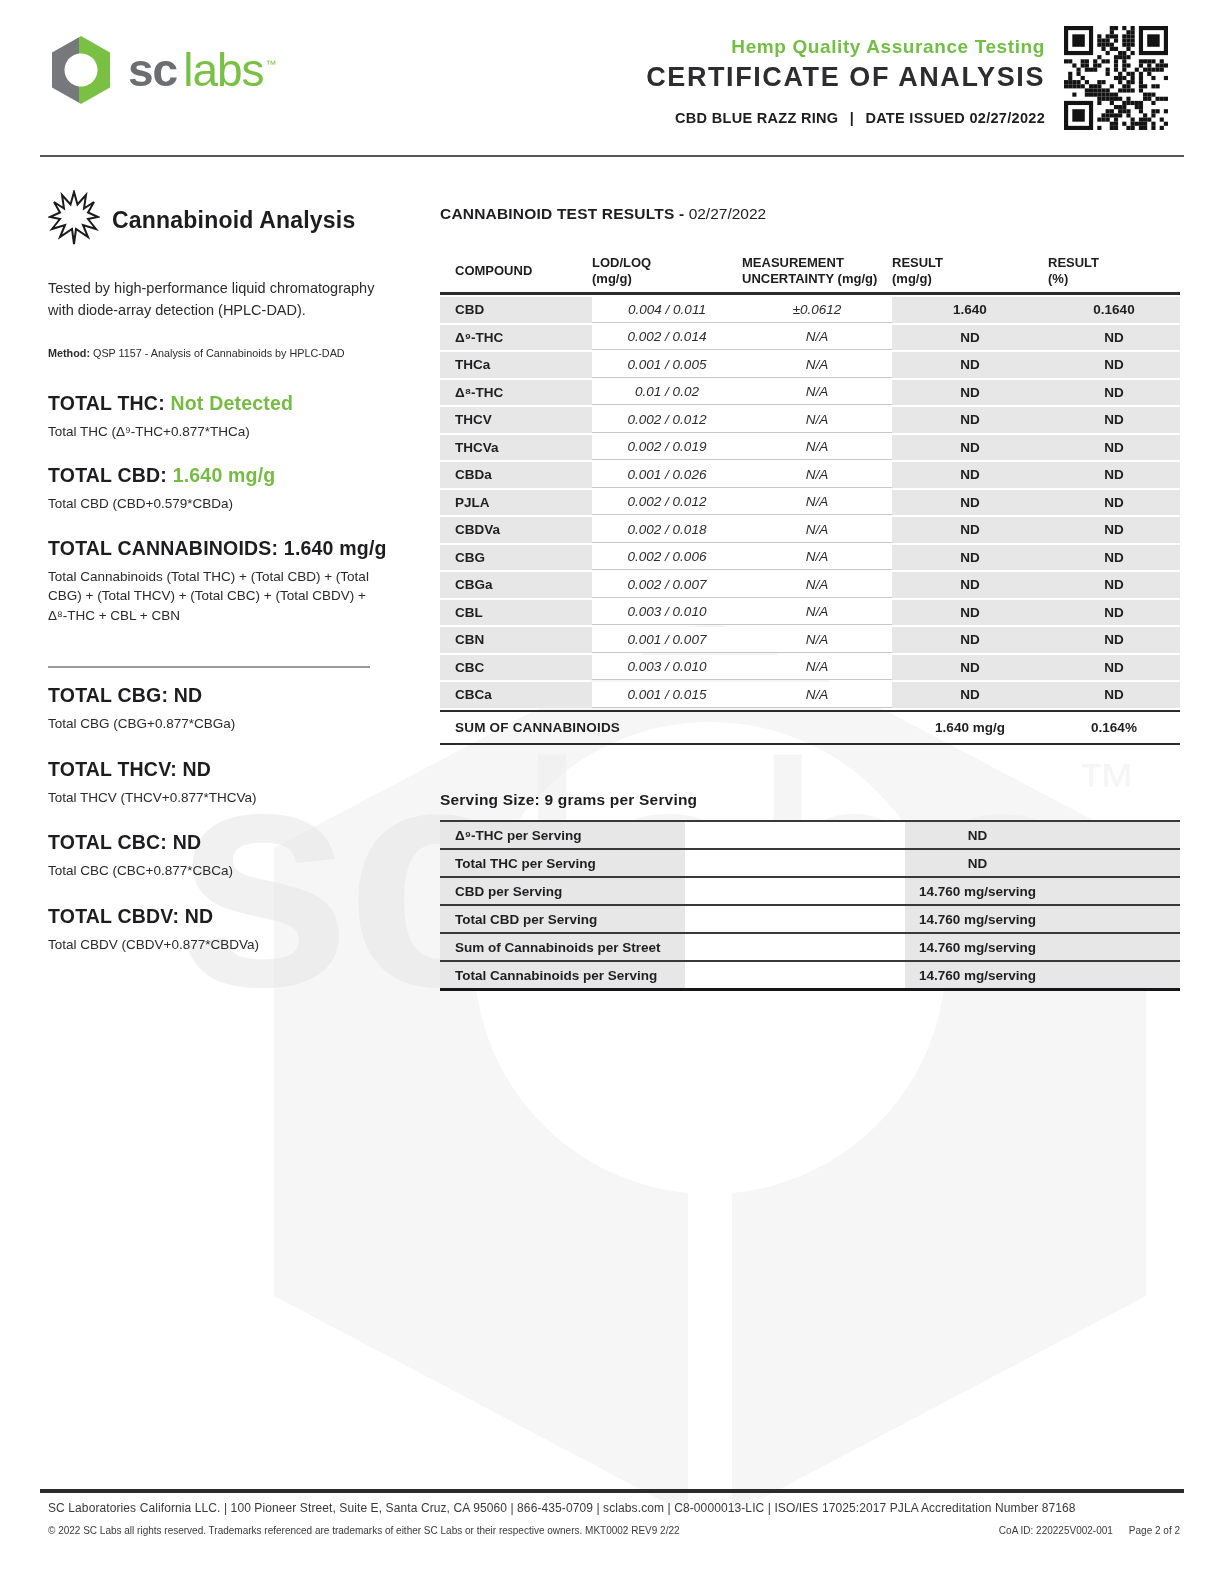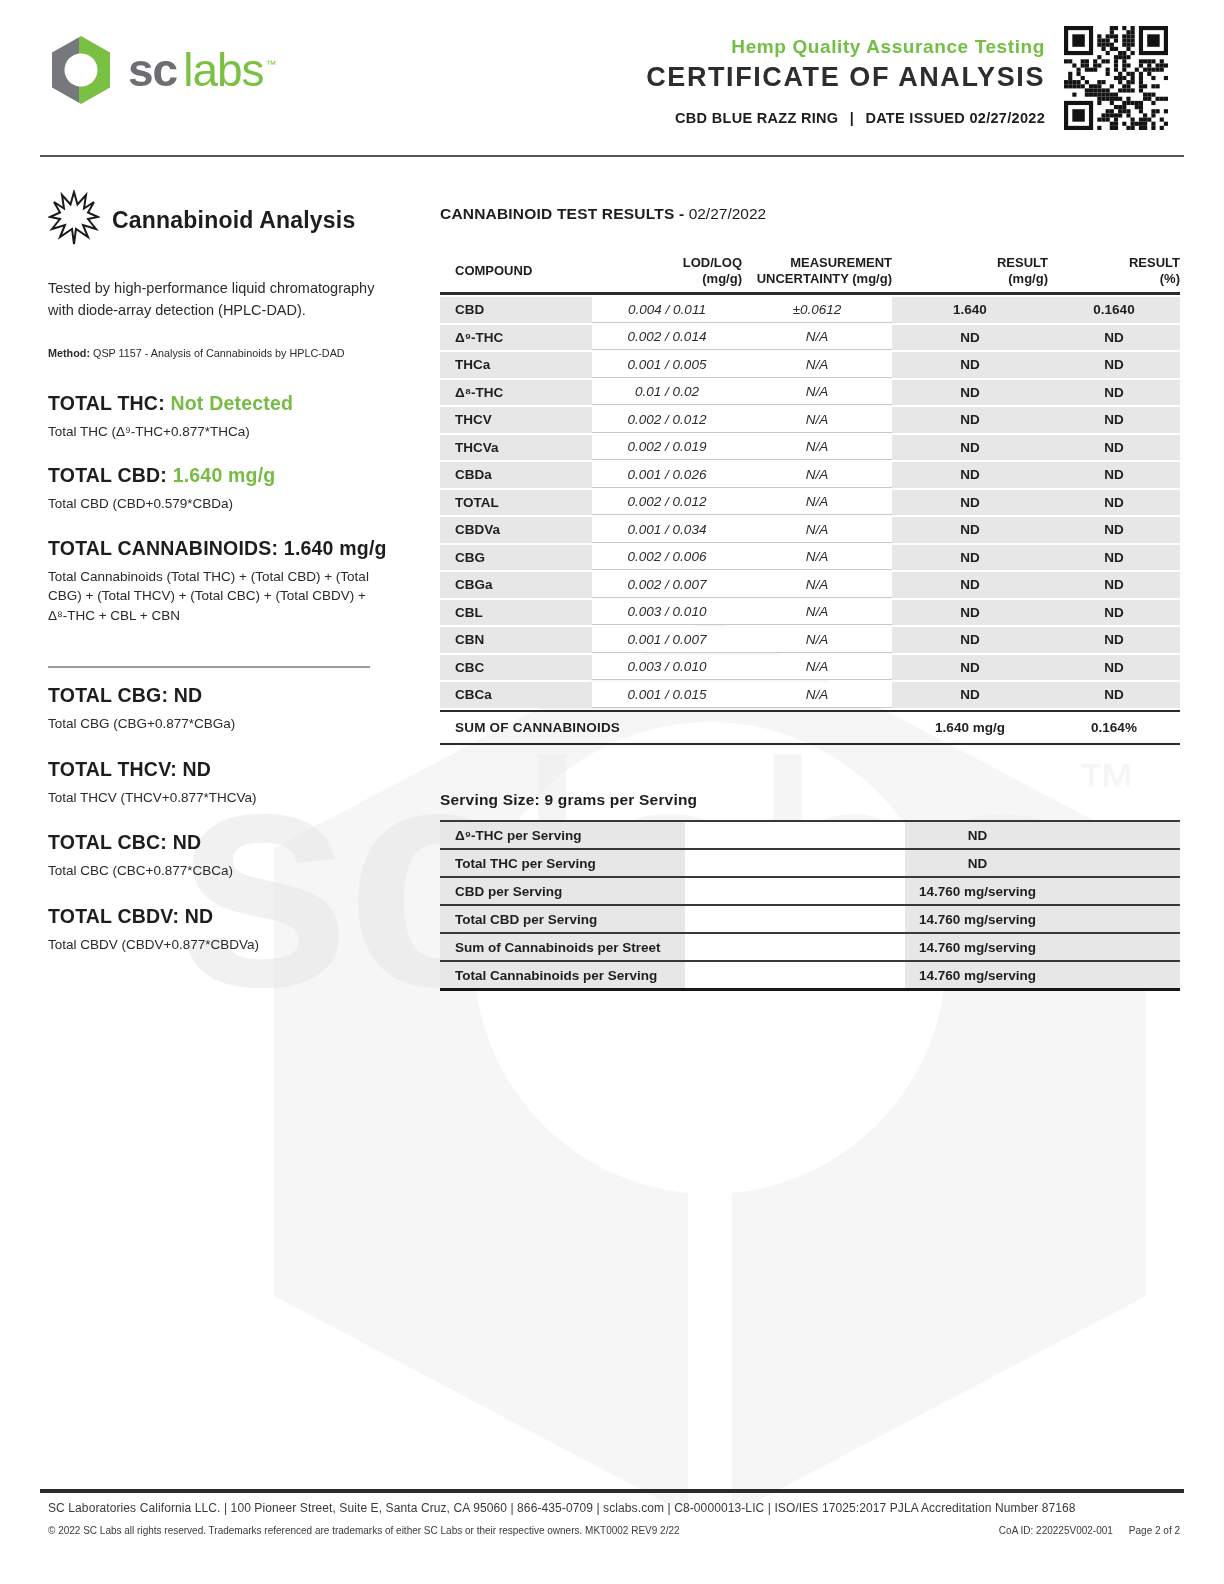--- a/index.html
+++ b/index.html
@@ -37,21 +37,21 @@
   .tot-sub{margin-top:7px;font-size:13.5px;color:#2a2a2c;line-height:1.45;width:322px;}
   .left-rule{margin-top:41px;width:322px;height:2px;background:#9a9a9c;}
   .totals-secondary{margin-top:16px;}
   .totals-secondary .tot{margin-bottom:24px;}
 
   
   .results-title{position:absolute;left:440px;top:205px;font-size:15.5px;color:#1d1d1f;}
   .results-title .tb{font-weight:bold;letter-spacing:.2px;}
   .results-table{position:absolute;left:440px;top:250px;width:740px;}
   .r-head{display:flex;align-items:center;height:42px;border-bottom:3px solid #2b2b2c;margin-bottom:2px;}
-  .r-head .hc{font-size:13px;font-weight:bold;line-height:1.25;text-align:right;color:#1d1d1f;}
+  .r-head .hc{font-size:13px;font-weight:bold;line-height:1.25;text-align:left;color:#1d1d1f;}
   .c0{width:152px;} .c1{width:150px;} .c2{width:150px;} .c3{width:156px;} .c4{width:132px;}
   .r-head .c0{text-align:left;padding-left:15px;box-sizing:border-box;}
   .r-row{display:flex;height:25.5px;margin-bottom:2px;}
   .r-row .cell{display:flex;align-items:center;justify-content:center;font-size:13.5px;}
   .r-row .c0{background:#e7e7e7;justify-content:flex-start;padding-left:15px;box-sizing:border-box;font-weight:bold;}
   .r-row .c1,.r-row .c2{background:#ffffff;font-style:italic;color:#2c2c2e;border-bottom:1px solid #c9c9c9;box-sizing:border-box;}
   .r-row .c3,.r-row .c4{background:#e7e7e7;font-weight:bold;}
   .sum-row{display:flex;align-items:center;height:31px;border-top:2.5px solid #2b2b2c;border-bottom:2.5px solid #2b2b2c;font-weight:bold;font-size:13.5px;}
   .sum-label{width:452px;padding-left:15px;box-sizing:border-box;letter-spacing:.2px;}
   .sum-mg{width:156px;text-align:center;}
@@ -496,29 +496,29 @@
           <div class="cell c4">ND</div>
         </div>
       <div class="r-row">
           <div class="cell c0">CBDa</div>
           <div class="cell c1">0.001 / 0.026</div>
           <div class="cell c2">N/A</div>
           <div class="cell c3">ND</div>
           <div class="cell c4">ND</div>
         </div>
       <div class="r-row">
-          <div class="cell c0">TOTAL</div>
+          <div class="cell c0">PJLA</div>
           <div class="cell c1">0.002 / 0.012</div>
           <div class="cell c2">N/A</div>
           <div class="cell c3">ND</div>
           <div class="cell c4">ND</div>
         </div>
       <div class="r-row">
           <div class="cell c0">CBDVa</div>
-          <div class="cell c1">0.001 / 0.034</div>
+          <div class="cell c1">0.002 / 0.018</div>
           <div class="cell c2">N/A</div>
           <div class="cell c3">ND</div>
           <div class="cell c4">ND</div>
         </div>
       <div class="r-row">
           <div class="cell c0">CBG</div>
           <div class="cell c1">0.002 / 0.006</div>
           <div class="cell c2">N/A</div>
           <div class="cell c3">ND</div>
           <div class="cell c4">ND</div>

